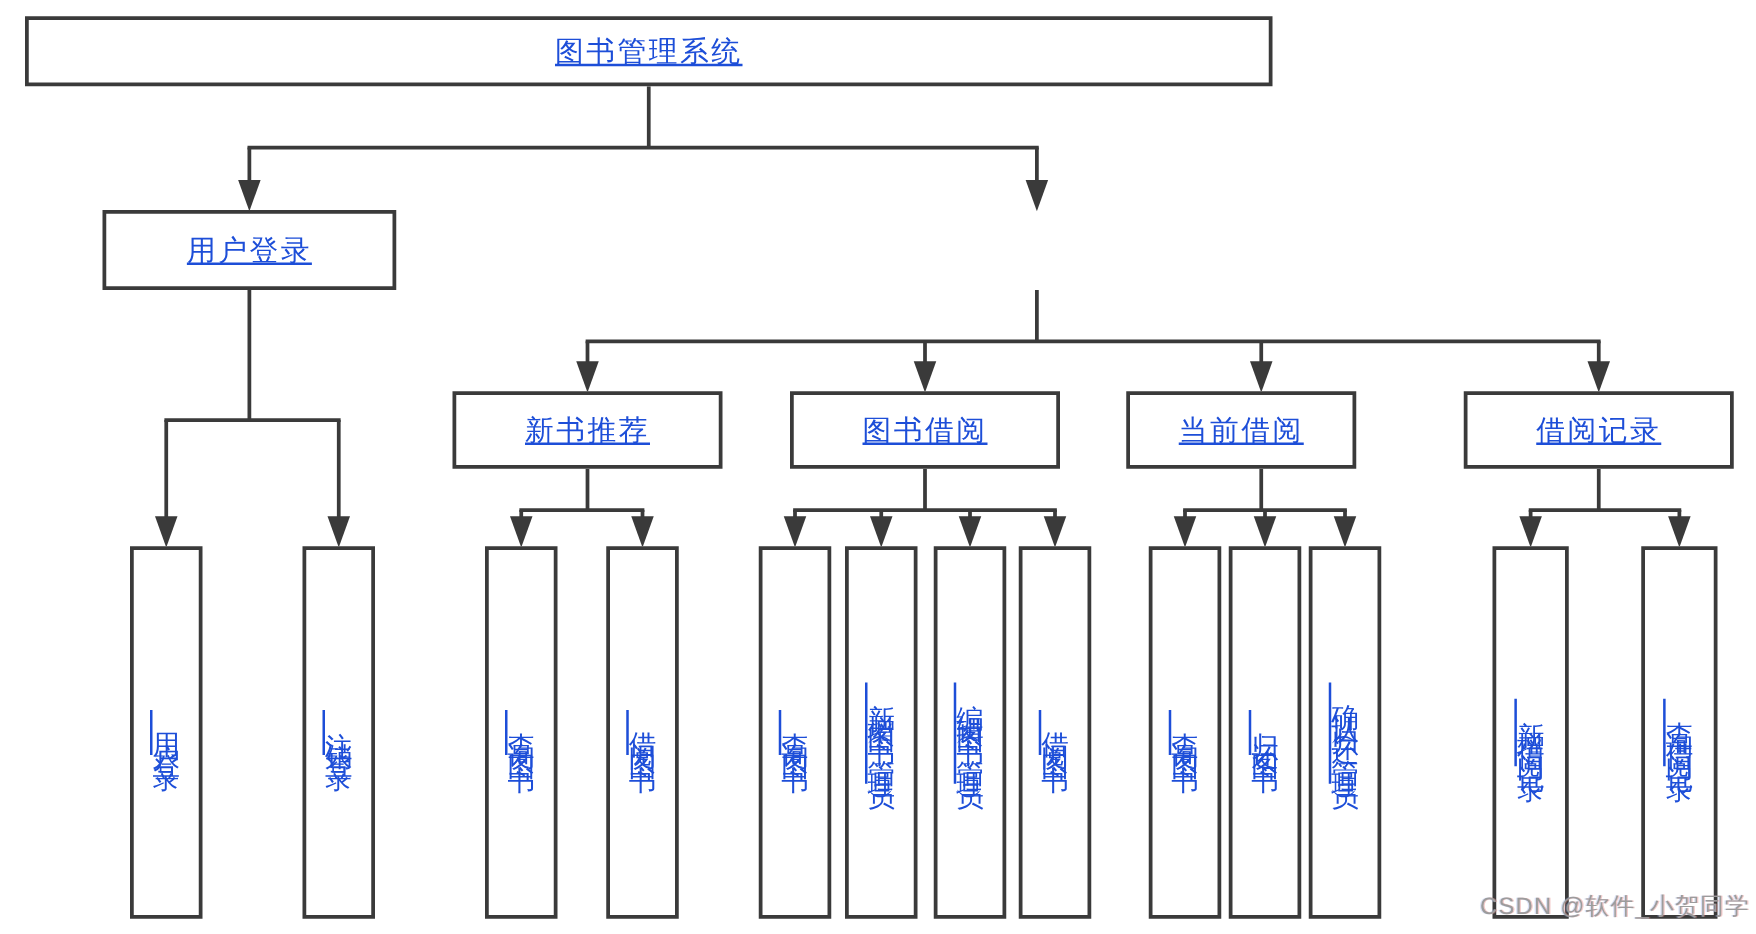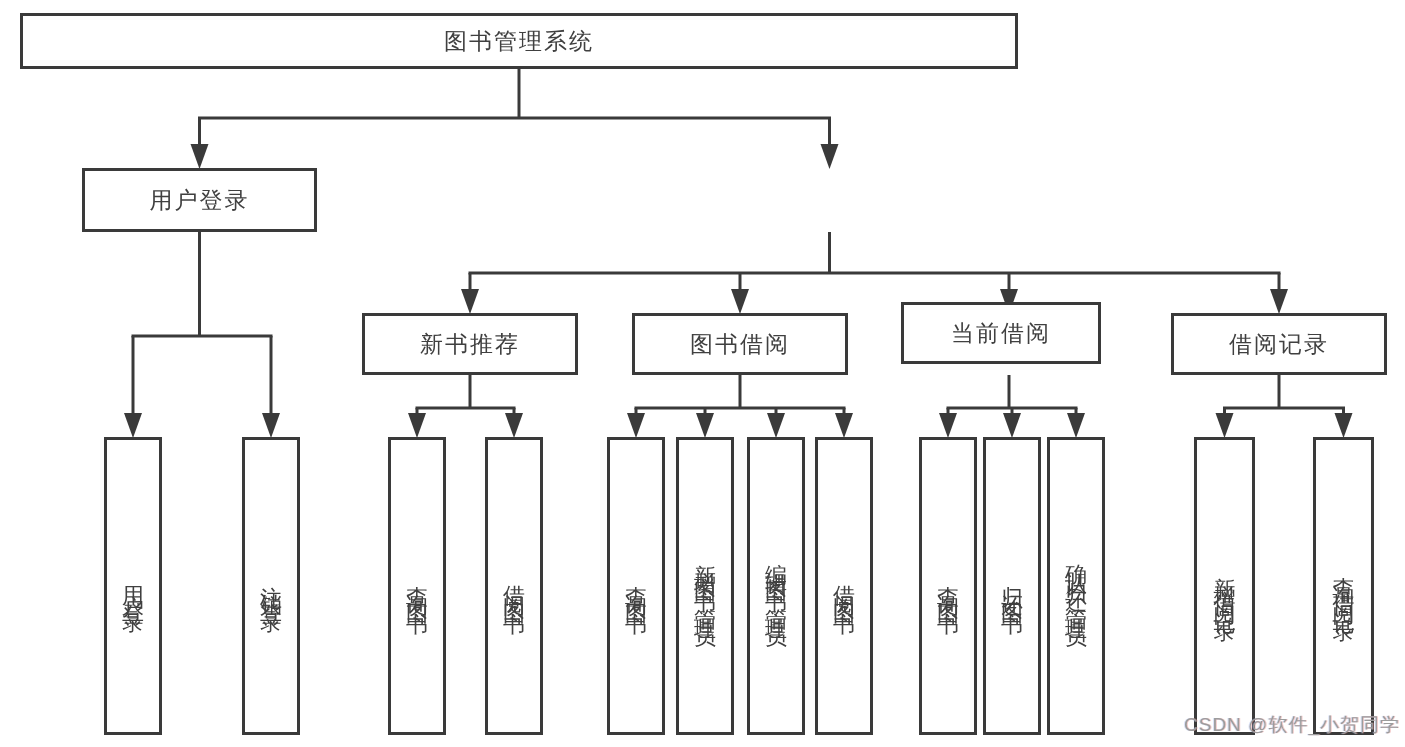--- a/index.html
+++ b/index.html
@@ -19,26 +19,27 @@
     position: absolute;
     left: 0;
     top: 0;
     pointer-events: none;
   }
   .node {
     position: absolute;
     box-sizing: border-box;
     background: #ffffff;
     border: 3px solid #3a3a3a;
-    color: #404040;
+    color: #1d4ed8;
     display: flex;
     align-items: center;
     justify-content: center;
     text-align: left;
     white-space: nowrap;
+    text-decoration: underline;
   }
   .node.horizontal {
     font-size: 23px;
     letter-spacing: 2px;
     line-height: 1;
   }
   .node.vertical {
     writing-mode: vertical-rl;
     text-orientation: mixed;
     font-size: 22px;
@@ -129,21 +130,21 @@
         <polygon points="1215.5,413 1233.5,413 1224.5,438" fill="#3a3a3a"></polygon>
         <line x1="1343.5" y1="408" x2="1343.5" y2="419" stroke="#3a3a3a" stroke-width="3"></line>
         <polygon points="1334.5,413 1352.5,413 1343.5,438" fill="#3a3a3a"></polygon>
       </g>
     </svg>
 
   <div class="node horizontal" style="left: 20px; top: 13px; width: 998px; height: 56px;">图书管理系统</div>
     <div class="node horizontal" style="left: 82px; top: 168px; width: 235px; height: 64px;">用户登录</div>
     <div class="node horizontal" style="left: 362px; top: 313px; width: 216px; height: 62px;">新书推荐</div>
     <div class="node horizontal" style="left: 632px; top: 313px; width: 216px; height: 62px;">图书借阅</div>
-    <div class="node horizontal" style="left: 901px; top: 302px; width: 200px; height: 62px;">当前借阅</div>
+    <div class="node horizontal" style="left: 901px; top: 313px; width: 184px; height: 62px;">当前借阅</div>
     <div class="node horizontal" style="left: 1171px; top: 313px; width: 216px; height: 62px;">借阅记录</div>
     <div class="node vertical" style="left: 104px; top: 437px; width: 58px; height: 298px;">用户登录</div>
     <div class="node vertical" style="left: 242px; top: 437px; width: 58px; height: 298px;">注销登录</div>
     <div class="node vertical" style="left: 388px; top: 437px; width: 58px; height: 298px;">查询图书</div>
     <div class="node vertical" style="left: 485px; top: 437px; width: 58px; height: 298px;">借阅图书</div>
     <div class="node vertical" style="left: 607px; top: 437px; width: 58px; height: 298px;">查询图书</div>
     <div class="node vertical" style="left: 676px; top: 437px; width: 58px; height: 298px;">新增图书（管理员）</div>
     <div class="node vertical" style="left: 747px; top: 437px; width: 58px; height: 298px;">编辑图书（管理员）</div>
     <div class="node vertical" style="left: 815px; top: 437px; width: 58px; height: 298px;">借阅图书</div>
     <div class="node vertical" style="left: 919px; top: 437px; width: 58px; height: 298px;">查询图书</div>

